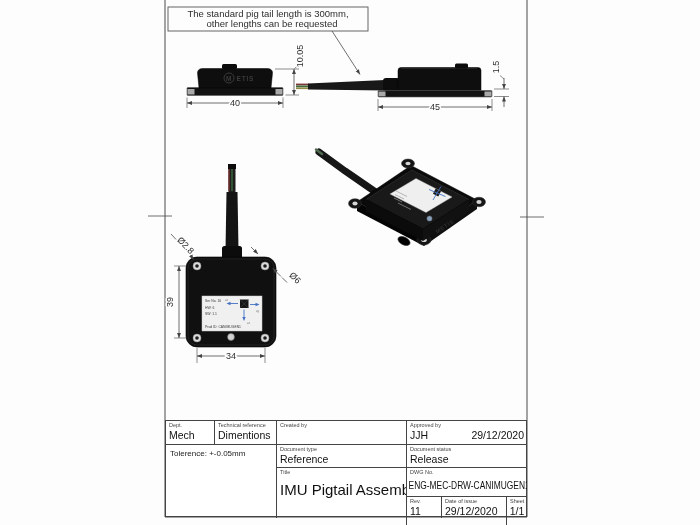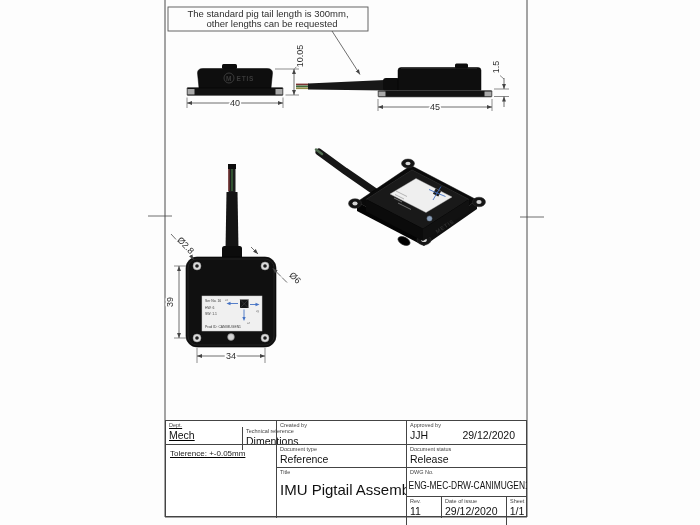--- a/index.html
+++ b/index.html
@@ -18,25 +18,25 @@
   .logoA{font-size:6.5px;font-weight:bold;fill:#3b3b3b;letter-spacing:0.8px;}
   .logoIso{font-size:5.5px;font-weight:bold;fill:#2f2f2f;letter-spacing:0.8px;}
   .blue{stroke:#4472c4;stroke-width:0.9;fill:none;}
   .bluef{fill:#4472c4;}
   .tinylab{font-size:2.6px;fill:#555;}
   
   .tb{position:absolute;left:165px;top:420px;width:362px;height:97px;
       border:1px solid #444;box-sizing:border-box;background:#fff;}
   .cell{position:absolute;box-sizing:border-box;border-left:1px solid #444;border-top:1px solid #444;
         overflow:hidden;}
-  .cell.nol{border-left:none;text-decoration:underline;}
+  .cell.nol{border-left:none;}
   .cell.not{border-top:none;}
   .lbl{font-size:5.5px;color:#444;padding:1px 0 0 3px;line-height:6px;}
   .val{font-size:10.5px;color:#111;padding:1px 0 0 3px;line-height:12px;white-space:nowrap;}
-  .val.flexr{display:flex;justify-content:space-between;padding-right:12px;gap:12px;}
+  .val.flexr{display:flex;justify-content:space-between;padding-right:3px;gap:12px;}
   .meas{font-size:8px;color:#222;padding:4px 0 0 4px;line-height:10px;}
   .bigtitle{font-size:15px;color:#111;padding:6px 0 0 3px;white-space:nowrap;}
   .dwgval{font-size:10.5px;color:#111;padding:4px 0 0 2px;white-space:nowrap;
           transform:scaleX(.8);transform-origin:0 50%;}
   .cen{text-align:center;padding-left:0;}
 </style>
 </head>
 <body>
 
 <div class="stage">
@@ -220,21 +220,21 @@
     <path class="dim" d="M282,277.5 L287,282.5"></path>
     <text class="dtx mid" transform="translate(293,280) rotate(45)">Ø6</text>
   </g>
 </svg>
 
 <div class="tb">
   <div class="cell nol not" style="left:0;top:0;width:48px;height:23px;">
     <div class="lbl">Dept.</div>
     <div class="val">Mech</div>
   </div>
-  <div class="cell not" style="left:48px;top:6px;width:62px;height:23px;margin-left:28px;">
+  <div class="cell not" style="left:48px;top:0;width:62px;height:23px;">
     <div class="lbl">Technical reference</div>
     <div class="val">Dimentions</div>
   </div>
   <div class="cell not" style="left:110px;top:0;width:130px;height:23px;">
     <div class="lbl">Created by</div>
   </div>
   <div class="cell not" style="left:240px;top:0;width:121px;height:23px;">
     <div class="lbl">Approved by</div>
     <div class="val flexr">
       <span>JJH</span>

